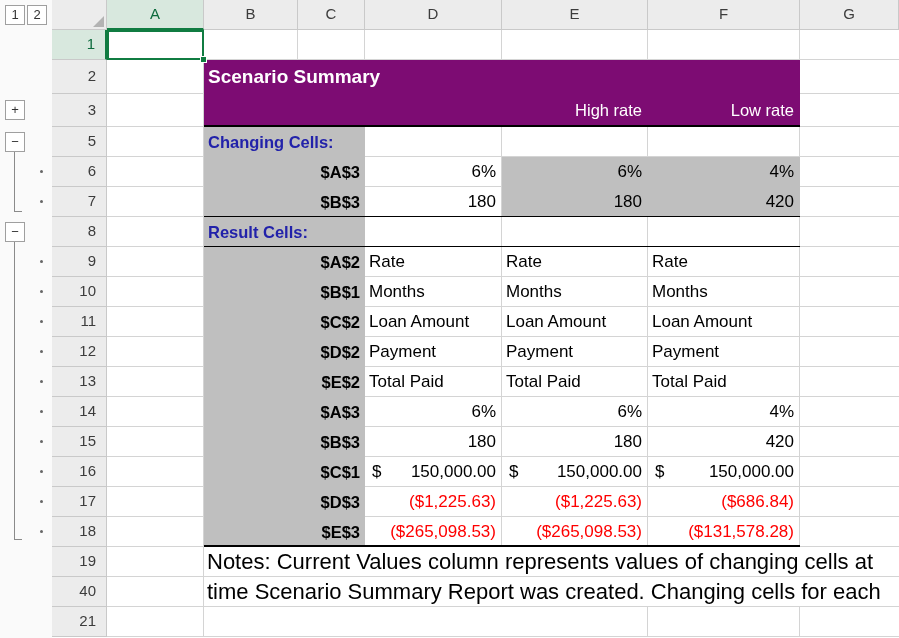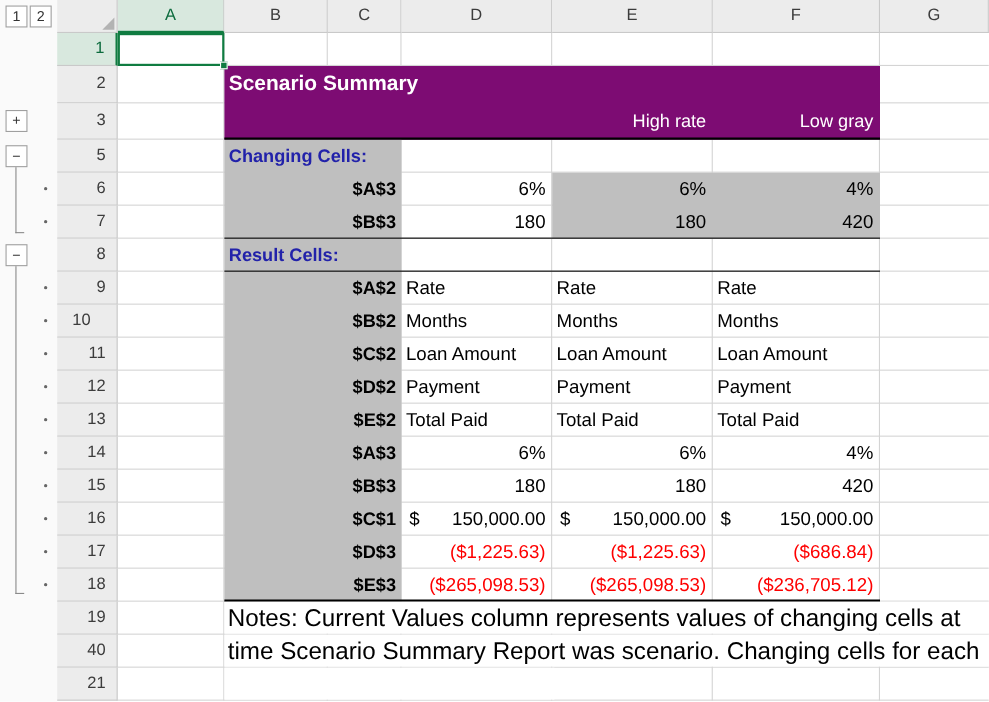--- a/index.html
+++ b/index.html
@@ -94,21 +94,21 @@
       </div>
     <div id="rowhdrs">
         <div class="rowhdr sel" style="top: 30px; height: 30px; line-height: 28px;">1</div>
         <div class="rowhdr" style="top: 60px; height: 34px; line-height: 32px;">2</div>
         <div class="rowhdr" style="top: 94px; height: 33px; line-height: 31px;">3</div>
         <div class="rowhdr" style="top: 127px; height: 30px; line-height: 28px;">5</div>
         <div class="rowhdr" style="top: 157px; height: 30px; line-height: 28px;">6</div>
         <div class="rowhdr" style="top: 187px; height: 30px; line-height: 28px;">7</div>
         <div class="rowhdr" style="top: 217px; height: 30px; line-height: 28px;">8</div>
         <div class="rowhdr" style="top: 247px; height: 30px; line-height: 28px;">9</div>
-        <div class="rowhdr" style="top: 277px; height: 30px; line-height: 28px; text-align: center;">10</div>
+        <div class="rowhdr" style="top: 277px; height: 30px; line-height: 28px;">10</div>
         <div class="rowhdr" style="top: 307px; height: 30px; line-height: 28px;">11</div>
         <div class="rowhdr" style="top: 337px; height: 30px; line-height: 28px;">12</div>
         <div class="rowhdr" style="top: 367px; height: 30px; line-height: 28px;">13</div>
         <div class="rowhdr" style="top: 397px; height: 30px; line-height: 28px;">14</div>
         <div class="rowhdr" style="top: 427px; height: 30px; line-height: 28px;">15</div>
         <div class="rowhdr" style="top: 457px; height: 30px; line-height: 28px;">16</div>
         <div class="rowhdr" style="top: 487px; height: 30px; line-height: 28px;">17</div>
         <div class="rowhdr" style="top: 517px; height: 30px; line-height: 28px;">18</div>
         <div class="rowhdr" style="top: 547px; height: 30px; line-height: 28px;">19</div>
         <div class="rowhdr" style="top: 577px; height: 30px; line-height: 28px;">40</div>
@@ -146,36 +146,36 @@
         <div class="fill" style="left: 395px; top: 127px; width: 298px; height: 60px; background: var(--gray);"></div>
         <div class="bline" style="top: 95px; height: 2px;"></div>
         <div class="bline" style="top: 186px; height: 1px;"></div>
         <div class="bline" style="top: 216px; height: 1px;"></div>
         <div class="bline" style="top: 515px; height: 2px;"></div>
         <div class="mask" style="left: 97px; top: 517px; width: 695px; height: 29px;"></div>
         <div class="mask" style="left: 97px; top: 547px; width: 695px; height: 29px;"></div>
         <div class="mask" style="left: 97px; top: 577px; width: 300px; height: 29px;"></div>
         <div class="cell s-title" style="left: 97px; top: 30px; height: 34px; line-height: 34px;">Scenario Summary</div>
         <div class="cell s-colhead" style="left: 395px; top: 64px; height: 33px; width: 146px; line-height: 33px;">High rate</div>
-        <div class="cell s-colhead" style="left: 541px; top: 64px; height: 33px; width: 152px; line-height: 33px;">Low gray</div>
+        <div class="cell s-colhead" style="left: 541px; top: 64px; height: 33px; width: 152px; line-height: 33px;">Low rate</div>
         <div class="cell s-section" style="left: 97px; top: 97px; height: 30px; line-height: 30px;">Changing Cells:</div>
         <div class="cell s-ref" style="left: 191px; top: 127px; height: 30px; width: 67px; line-height: 30px;">$A$3</div>
         <div class="cell s-num" style="left: 258px; top: 127px; height: 30px; width: 137px; line-height: 30px;">6%</div>
         <div class="cell s-num" style="left: 395px; top: 127px; height: 30px; width: 146px; line-height: 30px;">6%</div>
         <div class="cell s-num" style="left: 541px; top: 127px; height: 30px; width: 152px; line-height: 30px;">4%</div>
         <div class="cell s-ref" style="left: 191px; top: 157px; height: 30px; width: 67px; line-height: 30px;">$B$3</div>
         <div class="cell s-num" style="left: 258px; top: 157px; height: 30px; width: 137px; line-height: 30px;">180</div>
         <div class="cell s-num" style="left: 395px; top: 157px; height: 30px; width: 146px; line-height: 30px;">180</div>
         <div class="cell s-num" style="left: 541px; top: 157px; height: 30px; width: 152px; line-height: 30px;">420</div>
         <div class="cell s-section" style="left: 97px; top: 187px; height: 30px; line-height: 30px;">Result Cells:</div>
         <div class="cell s-ref" style="left: 191px; top: 217px; height: 30px; width: 67px; line-height: 30px;">$A$2</div>
         <div class="cell s-text" style="left: 258px; top: 217px; height: 30px; width: 137px; line-height: 30px;">Rate</div>
         <div class="cell s-text" style="left: 395px; top: 217px; height: 30px; width: 146px; line-height: 30px;">Rate</div>
         <div class="cell s-text" style="left: 541px; top: 217px; height: 30px; width: 152px; line-height: 30px;">Rate</div>
-        <div class="cell s-ref" style="left: 191px; top: 247px; height: 30px; width: 67px; line-height: 30px;">$B$2</div>
+        <div class="cell s-ref" style="left: 191px; top: 247px; height: 30px; width: 67px; line-height: 30px;">$B$1</div>
         <div class="cell s-text" style="left: 258px; top: 247px; height: 30px; width: 137px; line-height: 30px;">Months</div>
         <div class="cell s-text" style="left: 395px; top: 247px; height: 30px; width: 146px; line-height: 30px;">Months</div>
         <div class="cell s-text" style="left: 541px; top: 247px; height: 30px; width: 152px; line-height: 30px;">Months</div>
         <div class="cell s-ref" style="left: 191px; top: 277px; height: 30px; width: 67px; line-height: 30px;">$C$2</div>
         <div class="cell s-text" style="left: 258px; top: 277px; height: 30px; width: 137px; line-height: 30px;">Loan Amount</div>
         <div class="cell s-text" style="left: 395px; top: 277px; height: 30px; width: 146px; line-height: 30px;">Loan Amount</div>
         <div class="cell s-text" style="left: 541px; top: 277px; height: 30px; width: 152px; line-height: 30px;">Loan Amount</div>
         <div class="cell s-ref" style="left: 191px; top: 307px; height: 30px; width: 67px; line-height: 30px; text-align: right;">$D$2</div>
         <div class="cell s-text" style="left: 258px; top: 307px; height: 30px; width: 137px; line-height: 30px;">Payment</div>
         <div class="cell s-text" style="left: 395px; top: 307px; height: 30px; width: 146px; line-height: 30px;">Payment</div>
@@ -205,20 +205,20 @@
           <span>$</span>
           <span>150,000.00</span>
         </div>
         <div class="cell s-ref" style="left: 191px; top: 457px; height: 30px; width: 67px; line-height: 30px;">$D$3</div>
         <div class="cell s-neg" style="left: 258px; top: 457px; height: 30px; width: 137px; line-height: 30px;">($1,225.63)</div>
         <div class="cell s-neg" style="left: 395px; top: 457px; height: 30px; width: 146px; line-height: 30px;">($1,225.63)</div>
         <div class="cell s-neg" style="left: 541px; top: 457px; height: 30px; width: 152px; line-height: 30px;">($686.84)</div>
         <div class="cell s-ref" style="left: 191px; top: 487px; height: 30px; width: 67px; line-height: 30px;">$E$3</div>
         <div class="cell s-neg" style="left: 258px; top: 487px; height: 30px; width: 137px; line-height: 30px;">($265,098.53)</div>
         <div class="cell s-neg" style="left: 395px; top: 487px; height: 30px; width: 146px; line-height: 30px;">($265,098.53)</div>
-        <div class="cell s-neg" style="left: 541px; top: 487px; height: 30px; width: 152px; line-height: 30px;">($236,705.12)</div>
+        <div class="cell s-neg" style="left: 541px; top: 487px; height: 30px; width: 152px; line-height: 30px;">($131,578.28)</div>
         <div class="cell s-note" style="left: 97px; top: 517px; height: 30px; line-height: 30px;">Notes:  Current Values column represents values of changing cells at</div>
-        <div class="cell s-note" style="left: 97px; top: 547px; height: 30px; line-height: 30px;">time Scenario Summary Report was scenario.  Changing cells for each</div>
+        <div class="cell s-note" style="left: 97px; top: 547px; height: 30px; line-height: 30px;">time Scenario Summary Report was created.  Changing cells for each</div>
         <div class="sel-outline" style="left: 0px; top: 0px; width: 97px; height: 30px;"></div>
         <div class="sel-handle" style="left: 93px; top: 26px;"></div>
       </div>
   </div>
 </div>
 
 </body></html>

